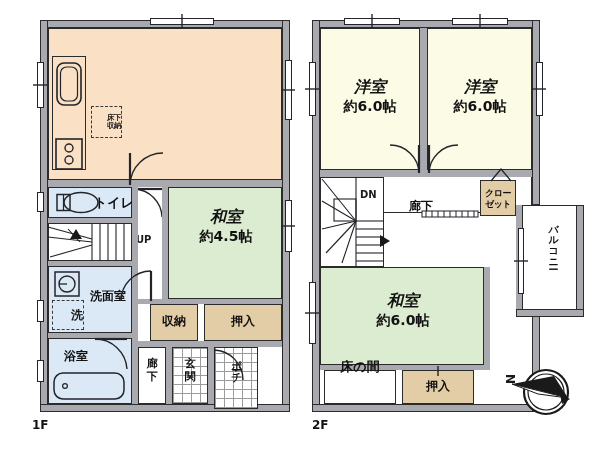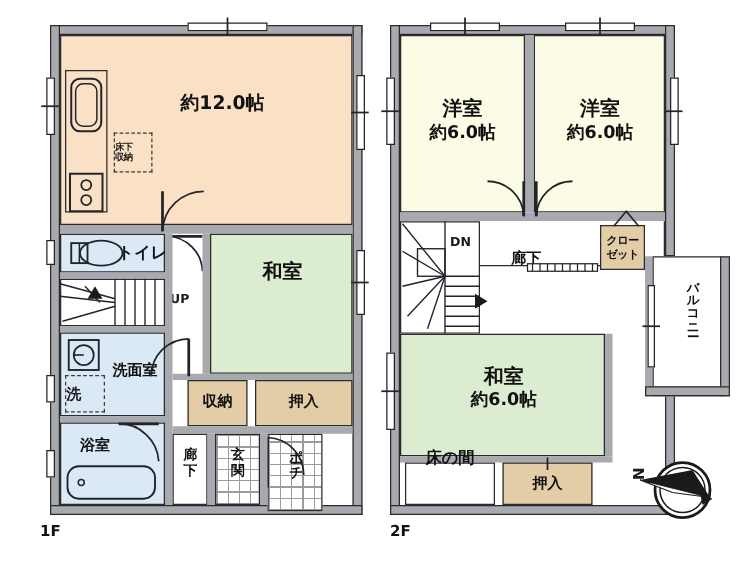--- a/index.html
+++ b/index.html
@@ -22,30 +22,30 @@
   .f-water{background:#dbe9f6;}
   .f-white{background:#ffffff;}
 
   
   .lbl{position:absolute;text-align:center;line-height:1.12;
        font-weight:bold;color:#111;white-space:nowrap;}
   .lbl .nm{display:block;}
   .lbl .sz{display:block;font-weight:bold;}
   .big .nm{font-size:15px;}
   .big .sz{font-size:14px;}
-  .mid .nm{font-size:13px;}
+  .mid .nm{font-size:13px;font-style:italic;}
   .mid .sz{font-size:12px;}
   .sm{font-size:13px;font-weight:bold;}
   .tiny{font-size:7.5px;font-weight:bold;letter-spacing:-.5px;line-height:1.05;}
   .vert{writing-mode:vertical-rl;text-orientation:upright;letter-spacing:0px;}
   .floorlbl{position:absolute;font-size:12px;font-weight:bold;color:#111;}
 
   
   .dash{position:absolute;box-sizing:border-box;border:1.5px dashed #3a3a3a;
-        display:flex;align-items:center;justify-content:flex-start;text-align:center;}
+        display:flex;align-items:center;justify-content:flex-end;text-align:center;}
 
   
   .tile{position:absolute;box-sizing:border-box;border:1.5px solid #2b2b2b;
         background-color:#ffffff;
         background-image:repeating-linear-gradient(0deg,#9b9b9b 0 1px,transparent 1px 9px),
                          repeating-linear-gradient(90deg,#9b9b9b 0 1px,transparent 1px 9px);}
 
   
   .win{position:absolute;box-sizing:border-box;background:#ffffff;border:1.5px solid #23232a;}
 
@@ -78,21 +78,20 @@
   </svg>
 
   <div class="dash tiny" style="left:91px;top:106px;width:31px;height:32px;background:#fae1c6;">
     <span>
       <span>床下</span><br>
       <span>収納</span>
     </span>
   </div>
 
   <div class="lbl big" style="left:128px;top:70px;width:100px;">
-    <span class="sz" style="font-size:15px;margin-top:4px;">約12.0帖</span>
   </div>
 
   <div class="win" style="left:150px;top:18px;width:64px;height:7px;"></div>
   <svg class="ln" style="left:150px;top:14px;width:64px;height:14px;">
     <line class="ln" x1="32" y1="0" x2="32" y2="14" stroke-width="1.4"></line>
   </svg>
   <div class="win" style="left:285px;top:60px;width:7px;height:60px;"></div>
   <svg class="ln" style="left:281px;top:60px;width:14px;height:60px;">
     <line class="ln" x1="0" y1="30" x2="14" y2="30" stroke-width="1.4"></line>
   </svg>
@@ -174,20 +173,21 @@
     <path class="ln" d="M1,1 A32,32 0 0 1 33,31" stroke-width="1.4"></path>
     <line class="ln" x1="1" y1="1" x2="33" y2="1" stroke-width="2.2"></line>
   </svg>
 
   <div class="wall" style="left:132px;top:187px;width:6px;height:217px;"></div>
 
   <div class="wall" style="left:162px;top:187px;width:6px;height:112px;"></div>
   <div class="room f-tatami" style="left:168px;top:187px;width:114px;height:112px;"></div>
   <div class="lbl mid" style="left:178px;top:208px;width:96px;">
     <span class="nm" style="font-size:16px;">和室</span>
+    <span class="sz" style="font-size:14px;margin-top:3px;">約4.5帖</span>
   </div>
   <div class="win" style="left:285px;top:200px;width:7px;height:52px;"></div>
   <svg class="ln" style="left:281px;top:200px;width:14px;height:52px;">
     <line class="ln" x1="0" y1="26" x2="14" y2="26" stroke-width="1.4"></line>
   </svg>
 
   <div class="wall" style="left:138px;top:299px;width:144px;height:5px;"></div>
   <div class="room f-closet" style="left:150px;top:304px;width:48px;height:37px;"></div>
   <div class="lbl sm" style="left:150px;top:315px;width:48px;font-size:12px;">
     <span>収納</span>

